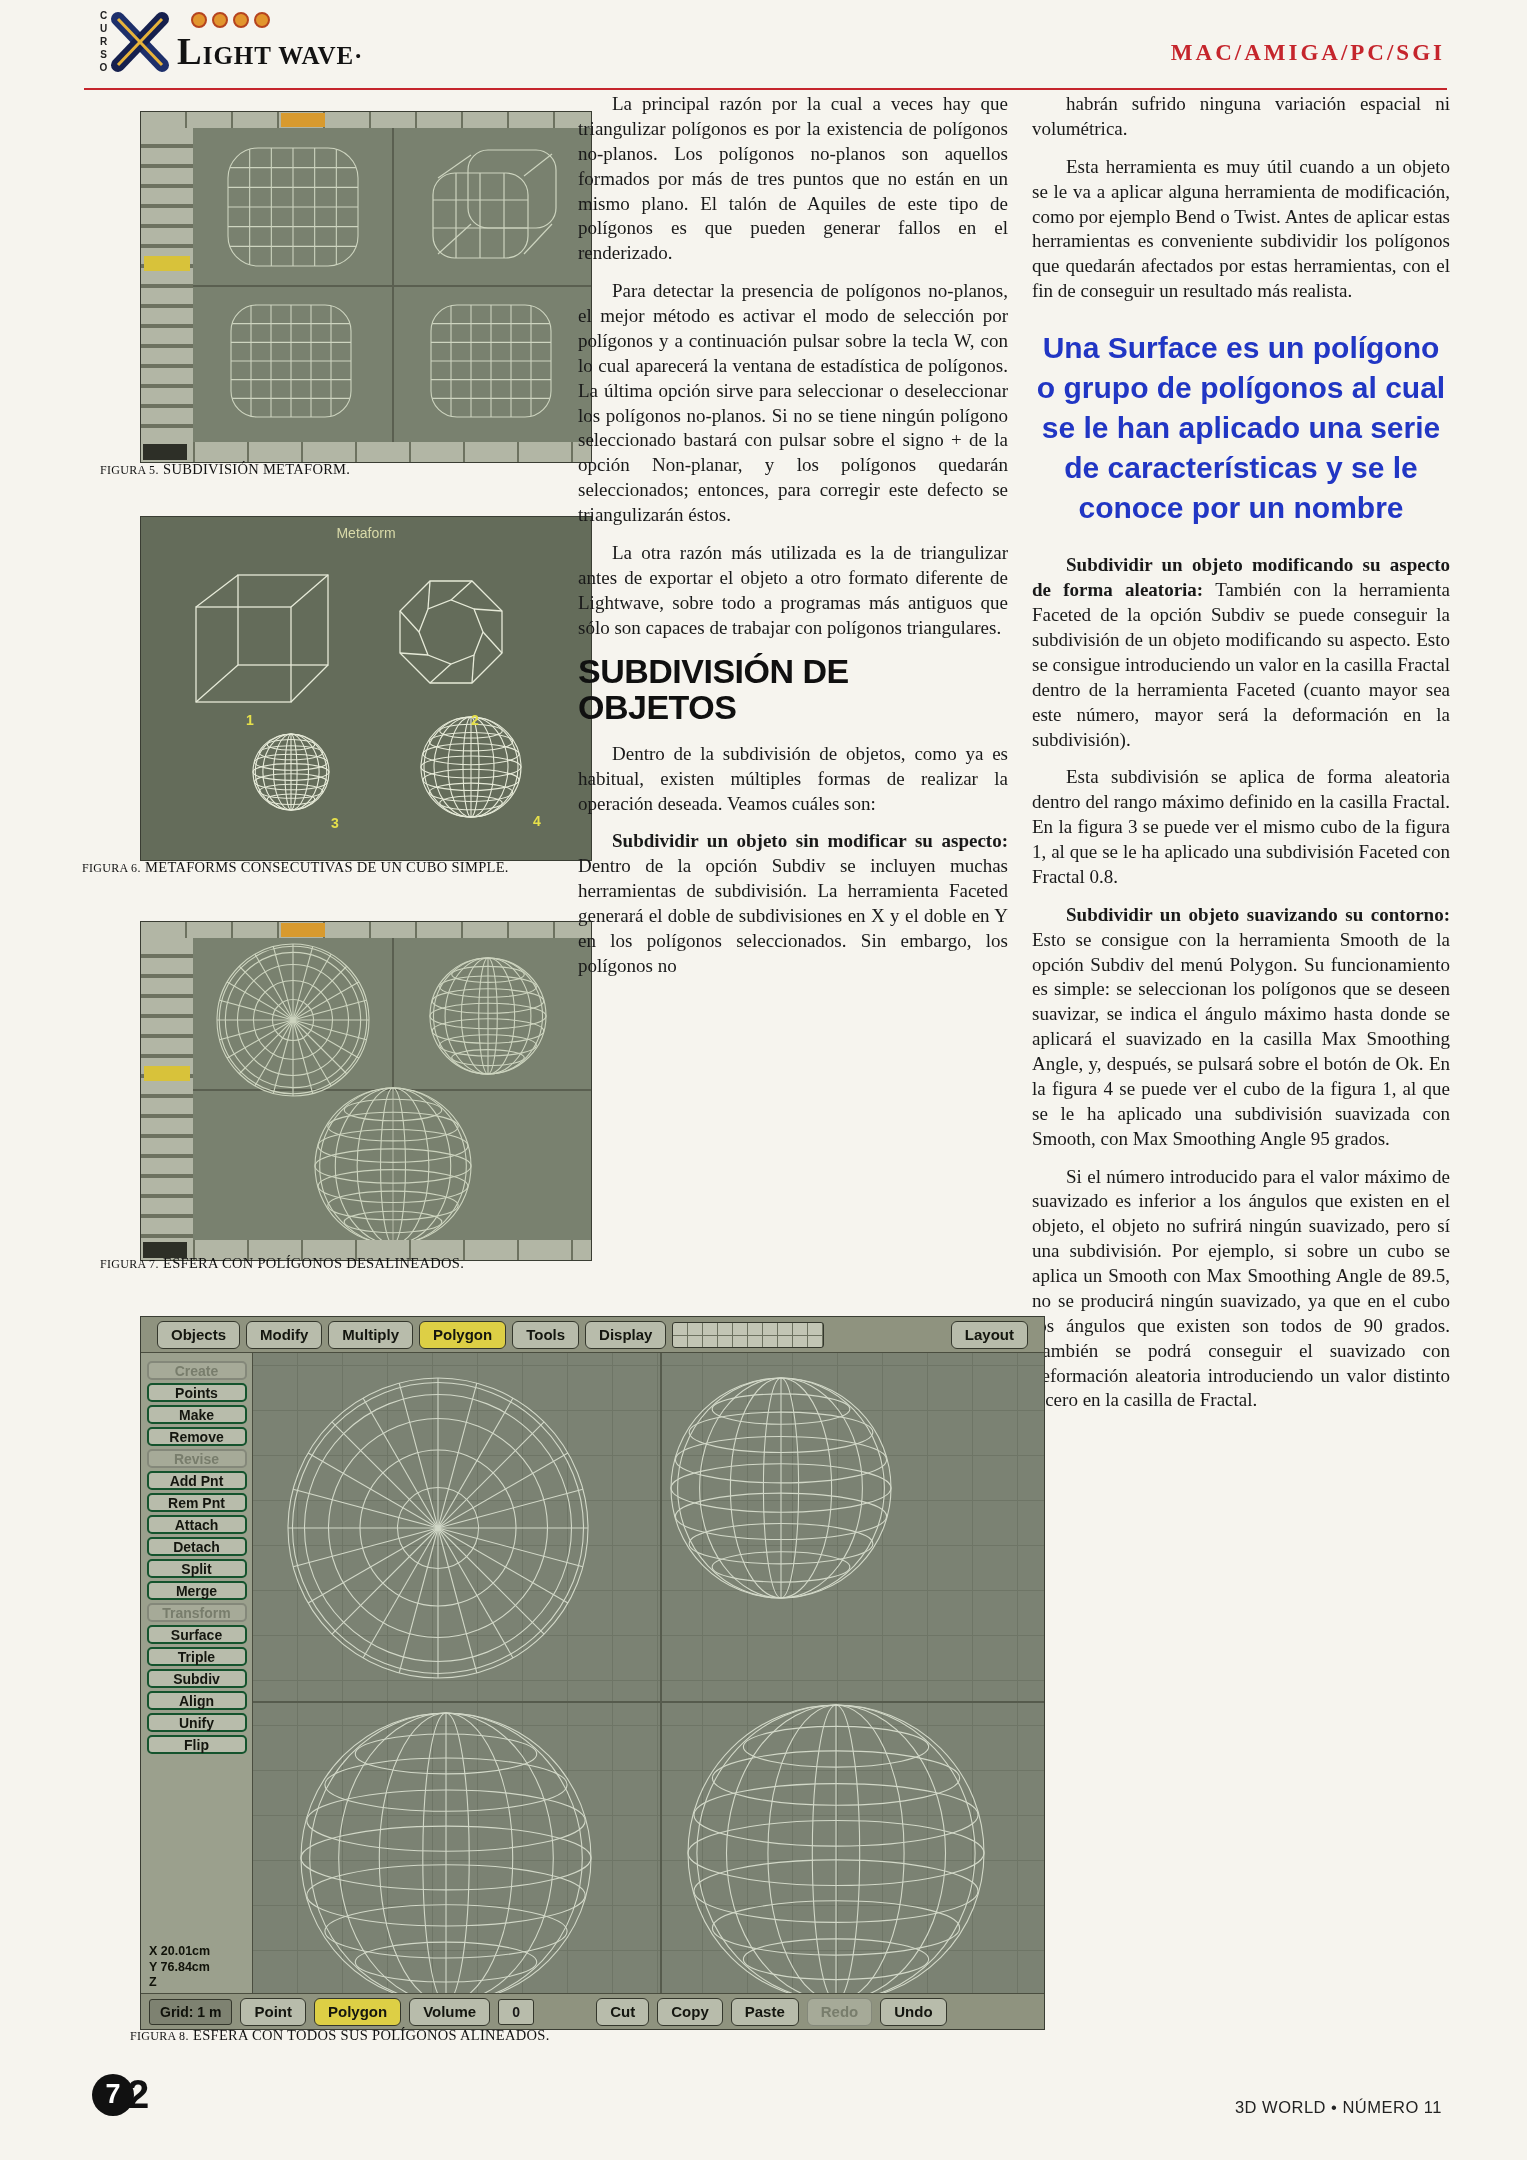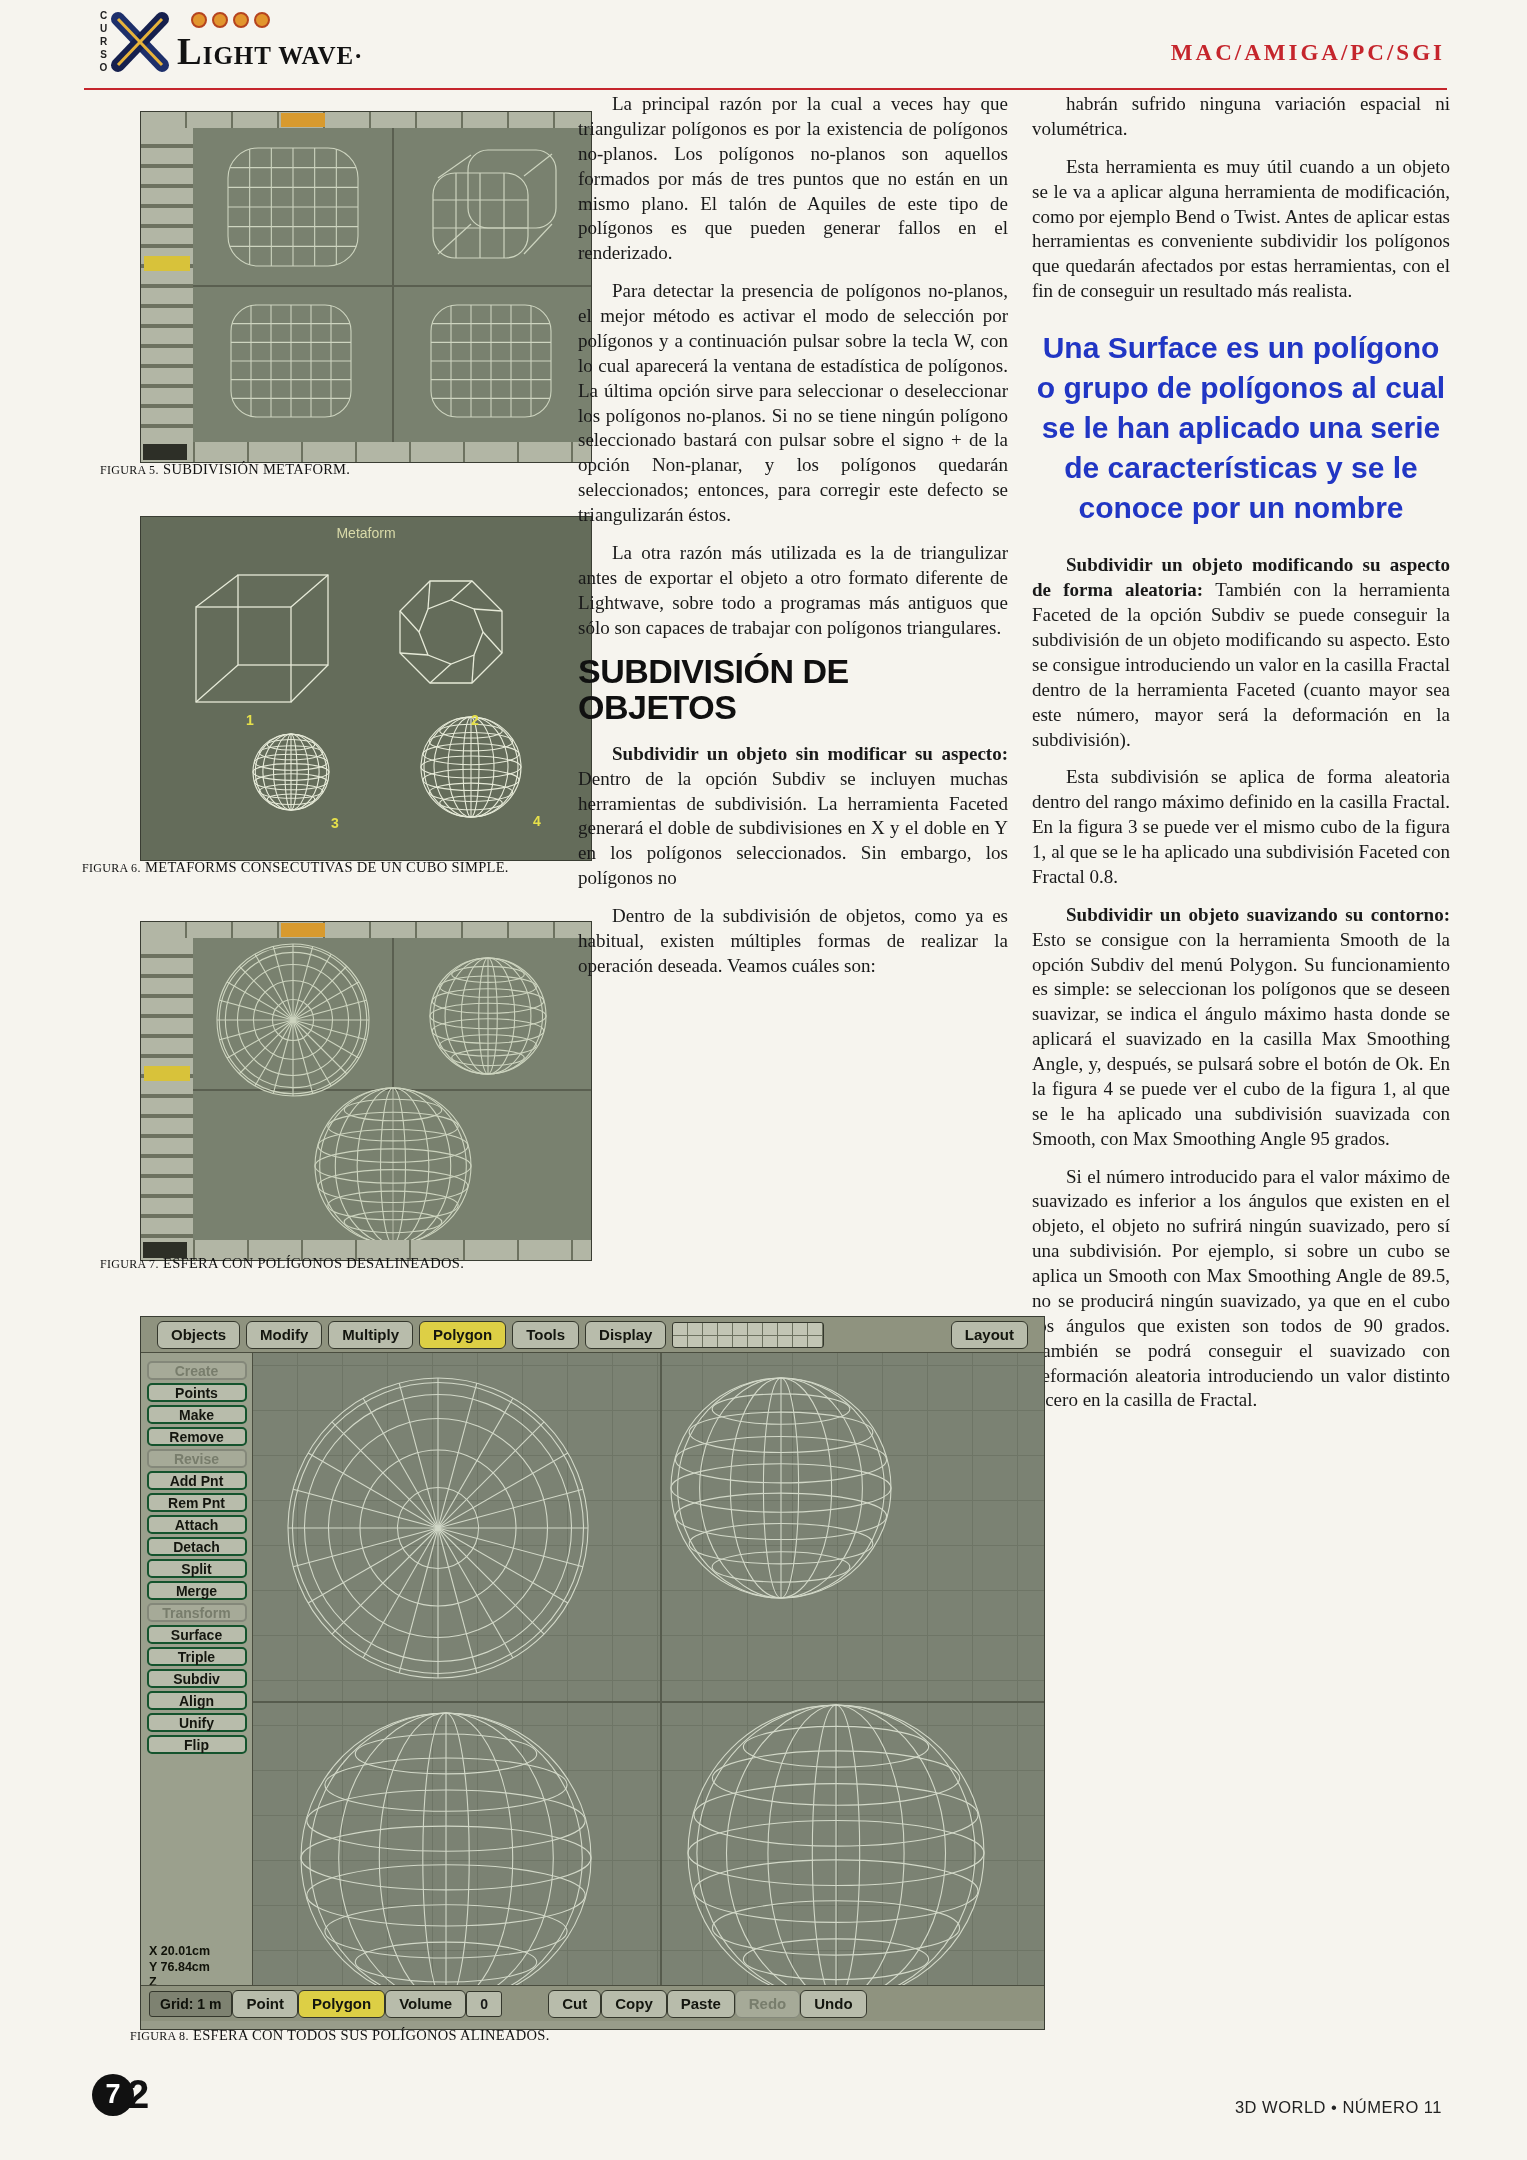--- a/index.html
+++ b/index.html
@@ -82,22 +82,22 @@
   .f8-dim{background:#a6aa98;border-color:#84887a;color:#787d6c;}
   .f8-coords{position:absolute;left:8px;bottom:4px;font:700 12.5px "Liberation Sans",sans-serif;
              color:#101209;line-height:1.25;}
   .f8-viewport{position:absolute;left:112px;right:0;top:0;bottom:0;overflow:hidden;
     background:
       repeating-linear-gradient(0deg,transparent 0 44px,#6e7566 44px 45px),
       repeating-linear-gradient(90deg,transparent 0 44px,#6e7566 44px 45px),
       #7b8273;}
   .f8-vdiv{position:absolute;left:407px;top:0;bottom:0;width:2px;background:#565b4d;}
   .f8-hdiv{position:absolute;top:348px;left:0;right:0;height:2px;background:#565b4d;}
-  .f8-bottombar{position:absolute;left:0;right:0;bottom:8px;height:36px;display:flex;align-items:center;
-                padding:0 8px;box-sizing:border-box;background:#8f937f;border-top:1px solid #4a4d3f;}
+  .f8-bottombar{position:absolute;left:0;right:0;bottom:0;height:36px;display:flex;align-items:center;
+                gap:8px;padding:0 8px;box-sizing:border-box;background:#8f937f;border-top:1px solid #4a4d3f;}
   .f8-gridlabel{height:24px;padding:0 10px;display:flex;align-items:center;background:#7e8271;
                 border:1px solid #34372c;border-radius:3px;
                 font:700 14px "Liberation Sans",sans-serif;color:#0f110a;}
   .f8-count{width:34px;height:24px;display:flex;align-items:center;justify-content:center;
             background:#b8bcab;border:1px solid #34372c;border-radius:3px;
             font:700 14px "Liberation Sans",sans-serif;}
   .f8-spacer{width:46px;}
 
   
   .pagenum{position:absolute;left:92px;top:2072px;display:flex;align-items:center;}
@@ -361,22 +361,22 @@
   <p class="caption" style="left:100px;top:1252px;width:452px;">
     <span class="cap-label">FIGURA 7.</span>
     <span class="cap-text">ESFERA CON POLÍGONOS DESALINEADOS.</span>
   </p>
 
   <div class="col col2">
     <p>La principal razón por la cual a veces hay que triangulizar polígonos es por la existencia de polígonos no-planos. Los polígonos no-planos son aquellos formados por más de tres puntos que no están en un mismo plano. El talón de Aquiles de este tipo de polígonos es que pueden generar fallos en el renderizado.</p>
     <p>Para detectar la presencia de polígonos no-planos, el mejor método es activar el modo de selección por polígonos y a continuación pulsar sobre la tecla W, con lo cual aparecerá la ventana de estadística de polígonos. La última opción sirve para seleccionar o deseleccionar los polígonos no-planos. Si no se tiene ningún polígono seleccionado bastará con pulsar sobre el signo + de la opción Non-planar, y los polígonos quedarán seleccionados; entonces, para corregir este defecto se triangulizarán éstos.</p>
     <p>La otra razón más utilizada es la de triangulizar antes de exportar el objeto a otro formato diferente de Lightwave, sobre todo a programas más antiguos que sólo son capaces de trabajar con polígonos triangulares.</p>
     <h2 class="section">SUBDIVISIÓN DE OBJETOS</h2>
+    <p>Dentro de la subdivisión de objetos, como ya es habitual, existen múltiples formas de realizar la operación deseada. Veamos cuáles son:</p>
     <p><b class="lead">Subdividir un objeto sin modificar su aspecto:</b> <span>Dentro de la opción Subdiv se incluyen muchas herramientas de subdivisión. La herramienta Faceted generará el doble de subdivisiones en X y el doble en Y en los polígonos seleccionados. Sin embargo, los polígonos no</span></p>
-    <p>Dentro de la subdivisión de objetos, como ya es habitual, existen múltiples formas de realizar la operación deseada. Veamos cuáles son:</p>
   </div>
 
   <div class="col col3">
     <p>habrán sufrido ninguna variación espacial ni volumétrica.</p>
     <p>Esta herramienta es muy útil cuando a un objeto se le va a aplicar alguna herramienta de modificación, como por ejemplo Bend o Twist. Antes de aplicar estas herramientas es conveniente subdividir los polígonos que quedarán afectados por estas herramientas, con el fin de conseguir un resultado más realista.</p>
     <div class="pullquote">Una Surface es un polígono o grupo de polígonos al cual se le han aplicado una serie de características y se le conoce por un nombre</div>
     <p><b class="lead">Subdividir un objeto modificando su aspecto de forma aleatoria:</b> <span>También con la herramienta Faceted de la opción Subdiv se puede conseguir la subdivisión de un objeto modificando su aspecto. Esto se consigue introduciendo un valor en la casilla Fractal dentro de la herramienta Faceted (cuanto mayor sea este número, mayor será la deformación en la subdivisión).</span></p>
     <p>Esta subdivisión se aplica de forma aleatoria dentro del rango máximo definido en la casilla Fractal. En la figura 3 se puede ver el mismo cubo de la figura 1, al que se le ha aplicado una subdivisión Faceted con Fractal 0.8.</p>
     <p><b class="lead">Subdividir un objeto suavizando su contorno:</b> <span>Esto se consigue con la herramienta Smooth de la opción Subdiv del menú Polygon. Su funcionamiento es simple: se seleccionan los polígonos que se deseen suavizar, se indica el ángulo máximo hasta donde se aplicará el suavizado en la casilla Max Smoothing Angle, y, después, se pulsará sobre el botón de Ok. En la figura 4 se puede ver el cubo de la figura 1, al que se le ha aplicado una subdivisión suavizada con Smooth, con Max Smoothing Angle 95 grados.</span></p>
     <p>Si el número introducido para el valor máximo de suavizado es inferior a los ángulos que existen en el objeto, el objeto no sufrirá ningún suavizado, pero sí una subdivisión. Por ejemplo, si sobre un cubo se aplica un Smooth con Max Smoothing Angle de 89.5, no se producirá ningún suavizado, ya que en el cubo los ángulos que existen son todos de 90 grados. También se podrá conseguir el suavizado con deformación aleatoria introduciendo un valor distinto a cero en la casilla de Fractal.</p>

